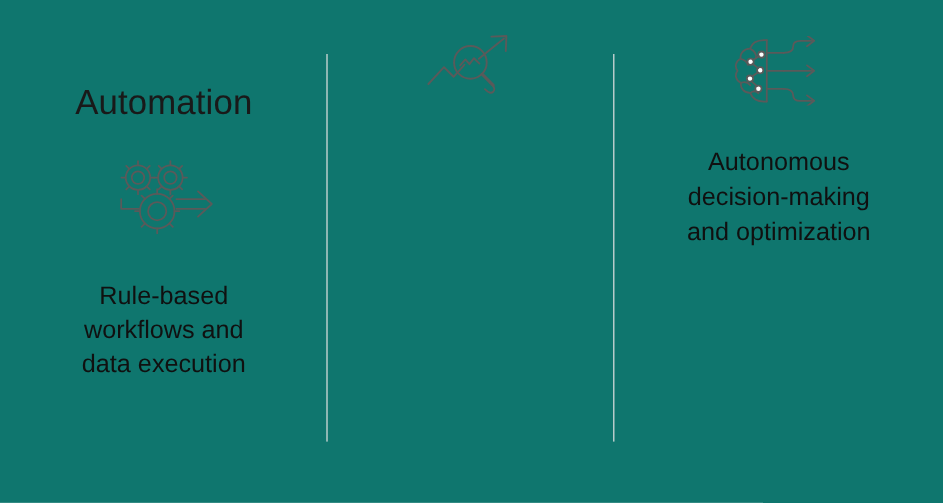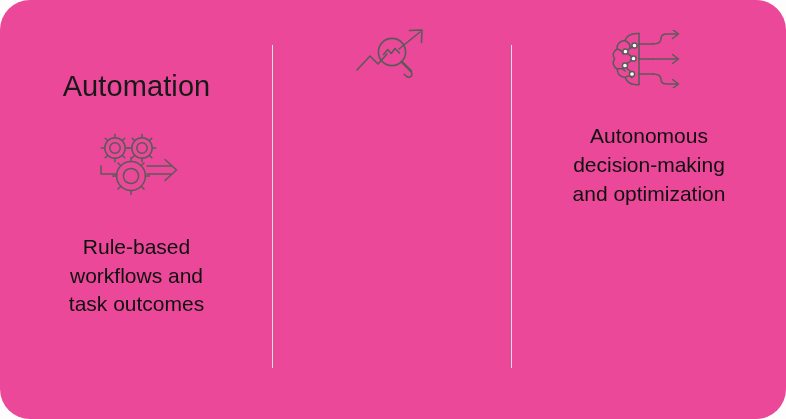--- a/index.html
+++ b/index.html
@@ -11,23 +11,22 @@
     height: 419px;
     background: #fdfdfd;
     font-family: "Liberation Sans", sans-serif;
     overflow: hidden;
   }
 
   .board {
     position: relative;
     width: 786px;
     height: 419px;
-    background: #ec4899;
+    background: #0f766e;
     box-sizing: border-box;
-    border-radius: 30px;
   }
 
   .columns {
     position: absolute;
     left: 0;
     top: 0;
     width: 786px;
     height: 380px;
     display: flex;
     flex-direction: row;
@@ -139,21 +138,21 @@
           </g>
 
           <path d="M6 33 L6 41 L21 41"></path>
           <path d="M52 33 L76 33"></path>
           <path d="M52 41 L76 41"></path>
           <path d="M70 26.5 L81.5 37 L70 47.5"></path>
         </svg>
       </div>
       <div class="col-desc">Rule-based
 workflows and
-task outcomes</div>
+data execution</div>
     </div>
 
     <div class="column col-2">
       <div class="icon-wrap">
         <svg width="78" height="58" viewBox="0 0 78 58" fill="none" stroke="#5a5a5a" stroke-width="1.6" stroke-linecap="round" stroke-linejoin="round">
 
           <path d="M3 46 L16 32 L24 40 L33 30"></path>
 
           <path d="M45 25 L66 8"></path>
           <path d="M55.5 6.5 L68 6 L67.5 18.5"></path>

